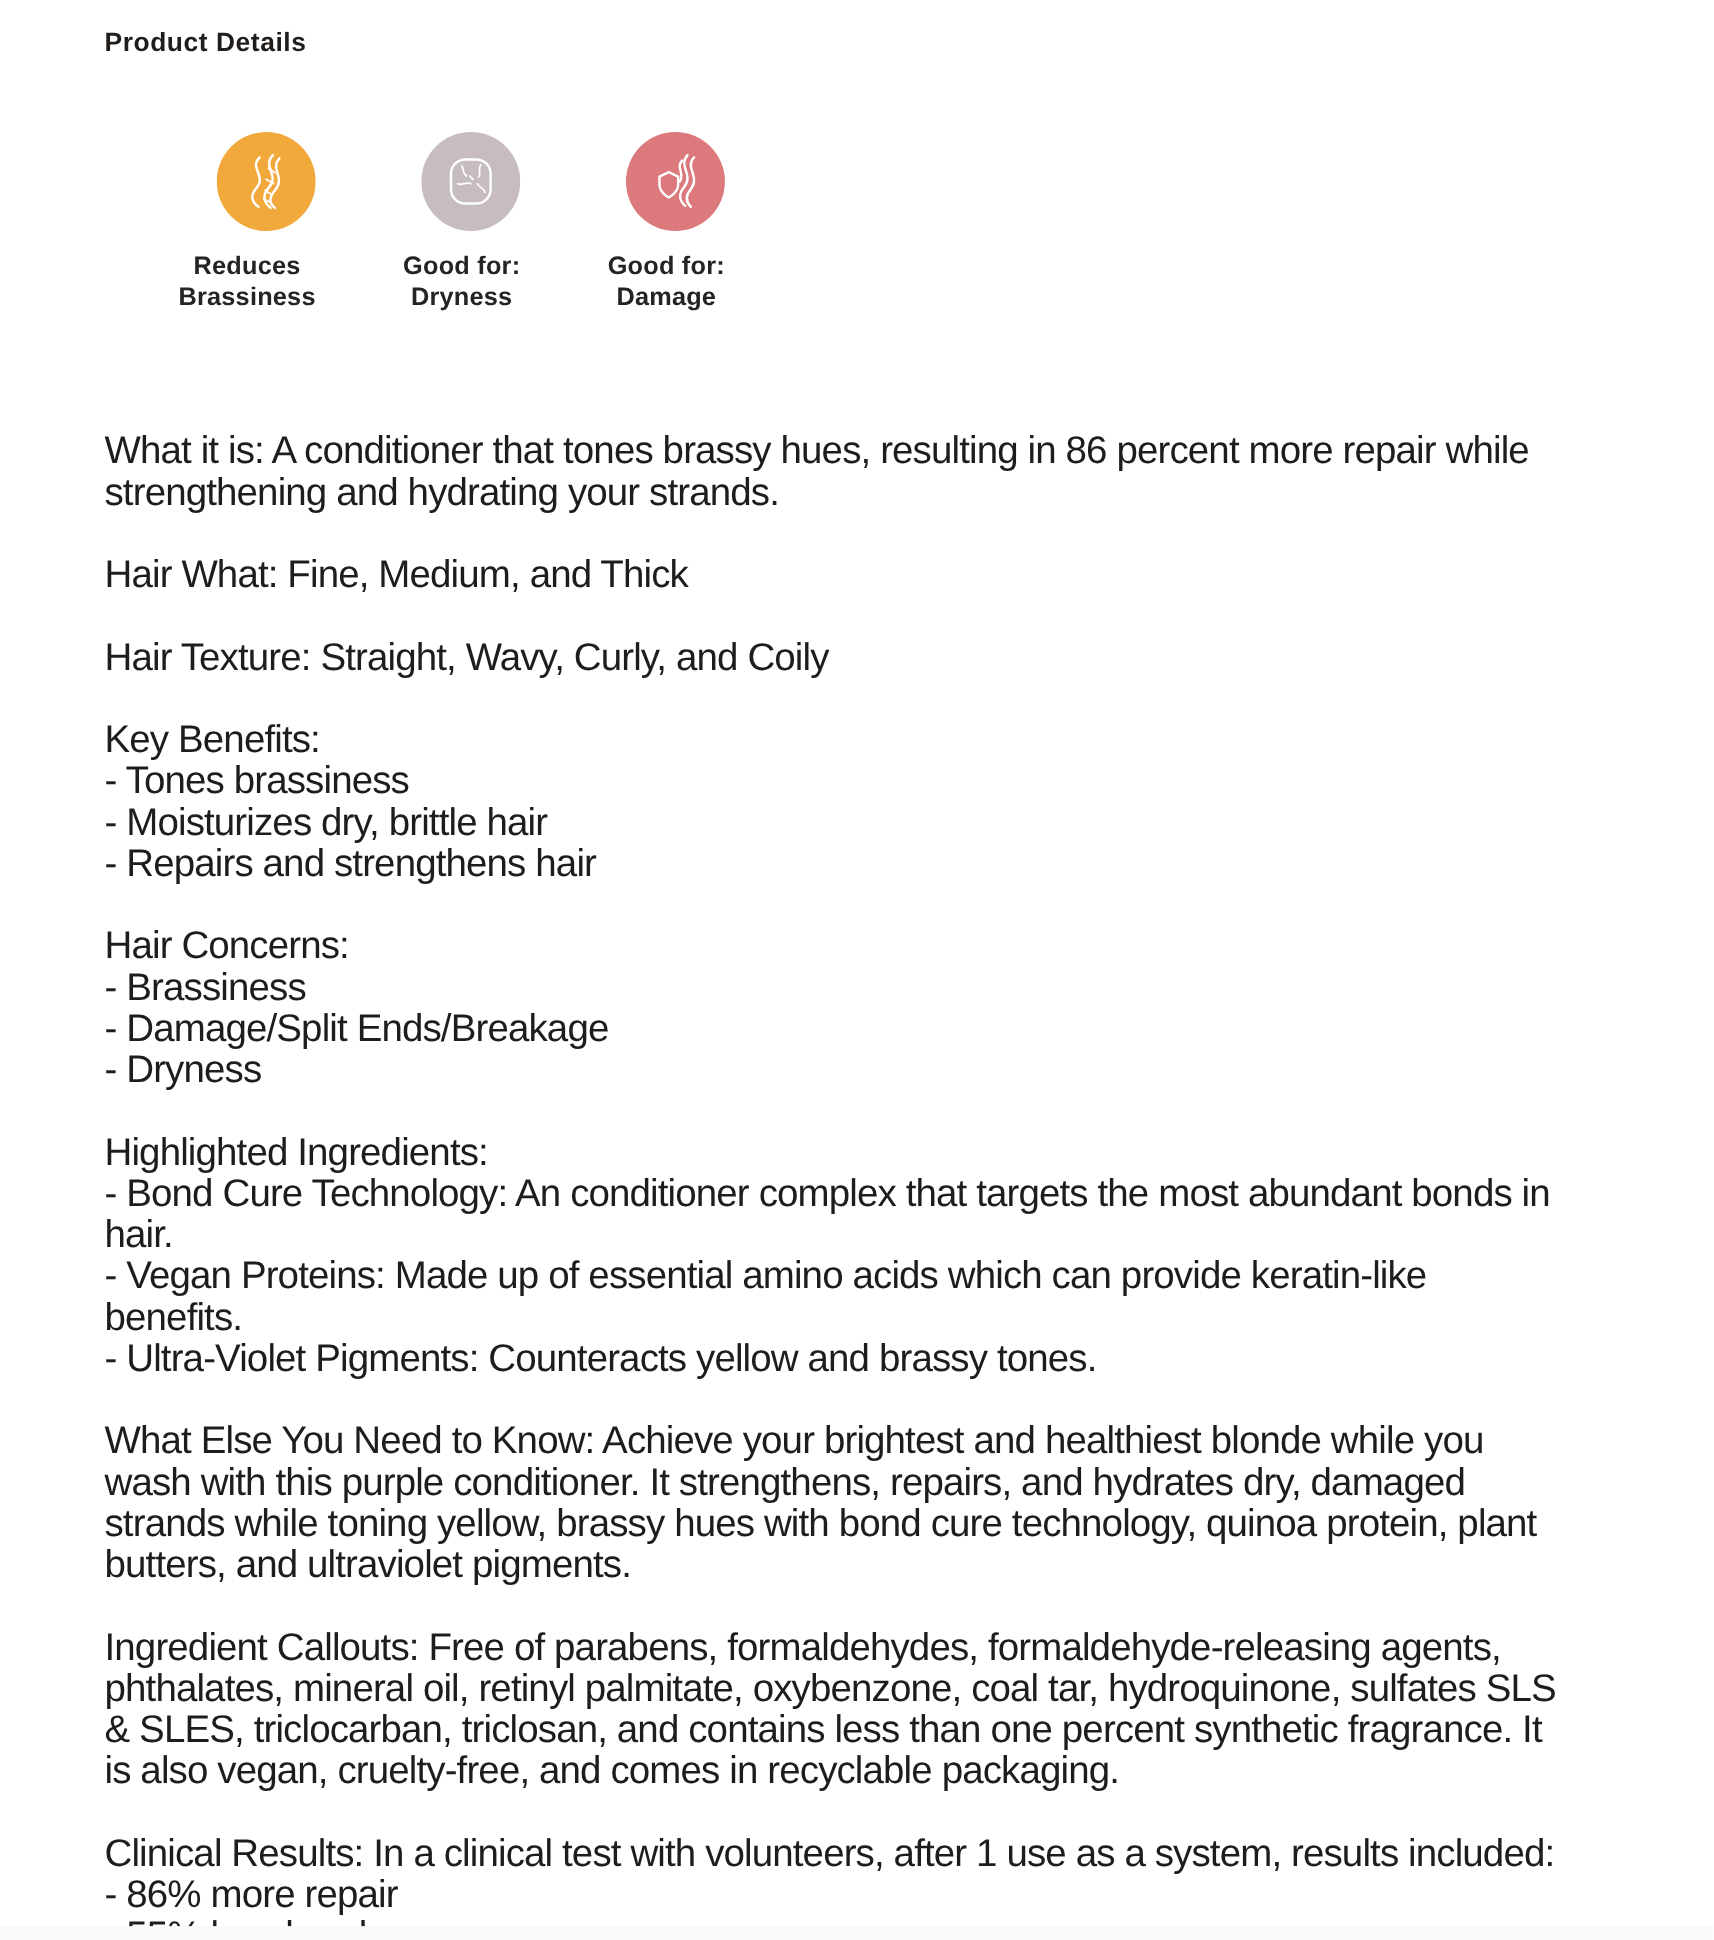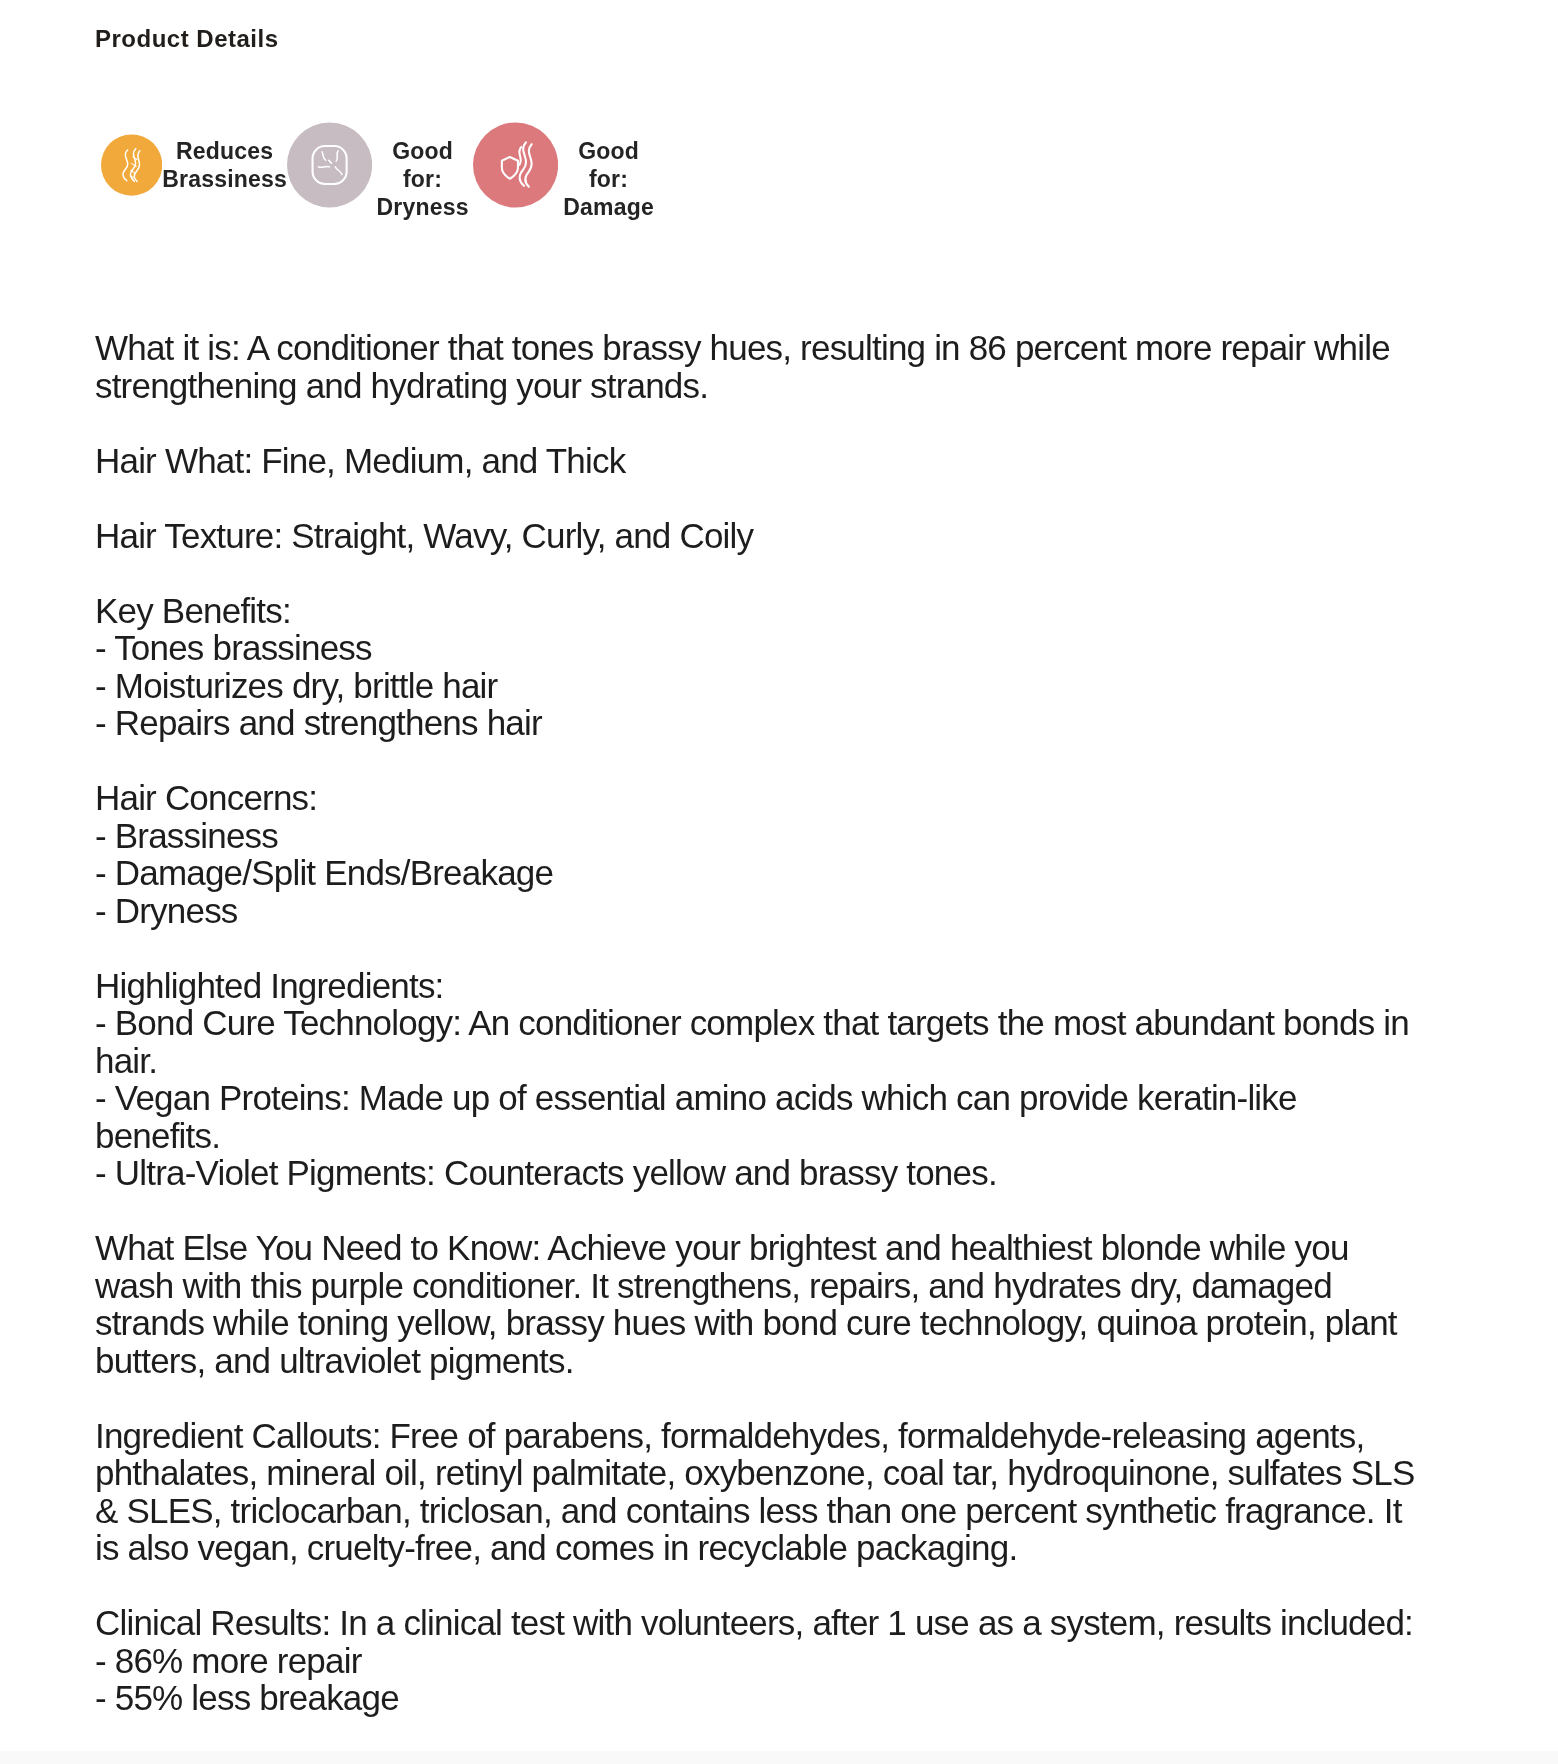--- a/index.html
+++ b/index.html
@@ -20,22 +20,22 @@
     line-height: 34px;
   }
 
   .badge-row {
     display: flex;
     margin: 64px 0 0 6px;
   }
   .badge {
     width: 186px;
     display: flex;
-    flex-direction: row;
-    align-items: flex-start;
+    flex-direction: column;
+    align-items: flex-end;
   }
   .badge svg { width: 90px; height: 90px; display: block; }
   .badge-glyph {
     stroke: #ffffff;
     fill: none;
     stroke-width: 2.2;
     stroke-linecap: round;
     stroke-linejoin: round;
   }
   .badge-glyph.thin { stroke-width: 1.6; }

